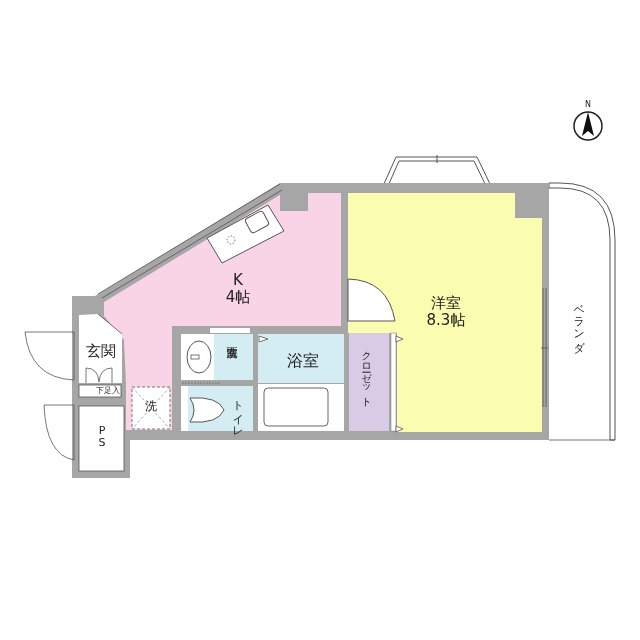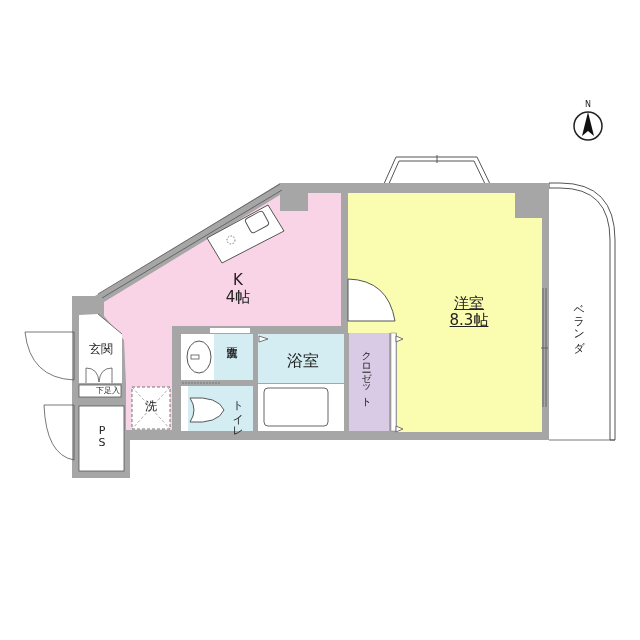--- a/index.html
+++ b/index.html
@@ -102,26 +102,26 @@
     <polygon points="396,336 403,339 396,342"></polygon>
     <polygon points="396,426 403,429 396,432"></polygon>
   </g>
 </svg>
 
 <div class="lbl" style="left:213px; top:272px; width:50px; font-size:15px;">
   <div>K</div>
   <div>4帖</div>
 </div>
 
-<div class="lbl" style="left:439px; top:295px; width:60px; font-size:15px;text-decoration:underline;">
+<div class="lbl" style="left:416px; top:295px; width:60px; font-size:15px;">
   <div>洋室</div>
   <div>8.3帖</div>
 </div>
 
-<div class="lbl" style="left:85px; top:343px; width:32px; font-size:12px;">玄関</div>
+<div class="lbl" style="left:85px; top:343px; width:32px; font-size:15px;">玄関</div>
 <div class="lbl" style="left:80px; top:387px; width:56px; font-size:8px;">下足入</div>
 <div class="lbl" style="left:88px; top:425px; width:28px; font-size:11px;">
   <div>P</div>
   <div>S</div>
 </div>
 <div class="lbl" style="left:140px; top:400px; width:22px; font-size:12px;">洗</div>
 <div class="lbl vert" style="left:225px; top:338px; font-size:11px;">洗面室</div>
 <div class="lbl" style="left:283px; top:352px; width:40px; font-size:16px;">浴室</div>
 <div class="lbl vert" style="left:231px; top:393px; font-size:11px;">トイレ</div>
 <div class="lbl vert" style="left:361px; top:344px; font-size:10px;">クローゼット</div>

